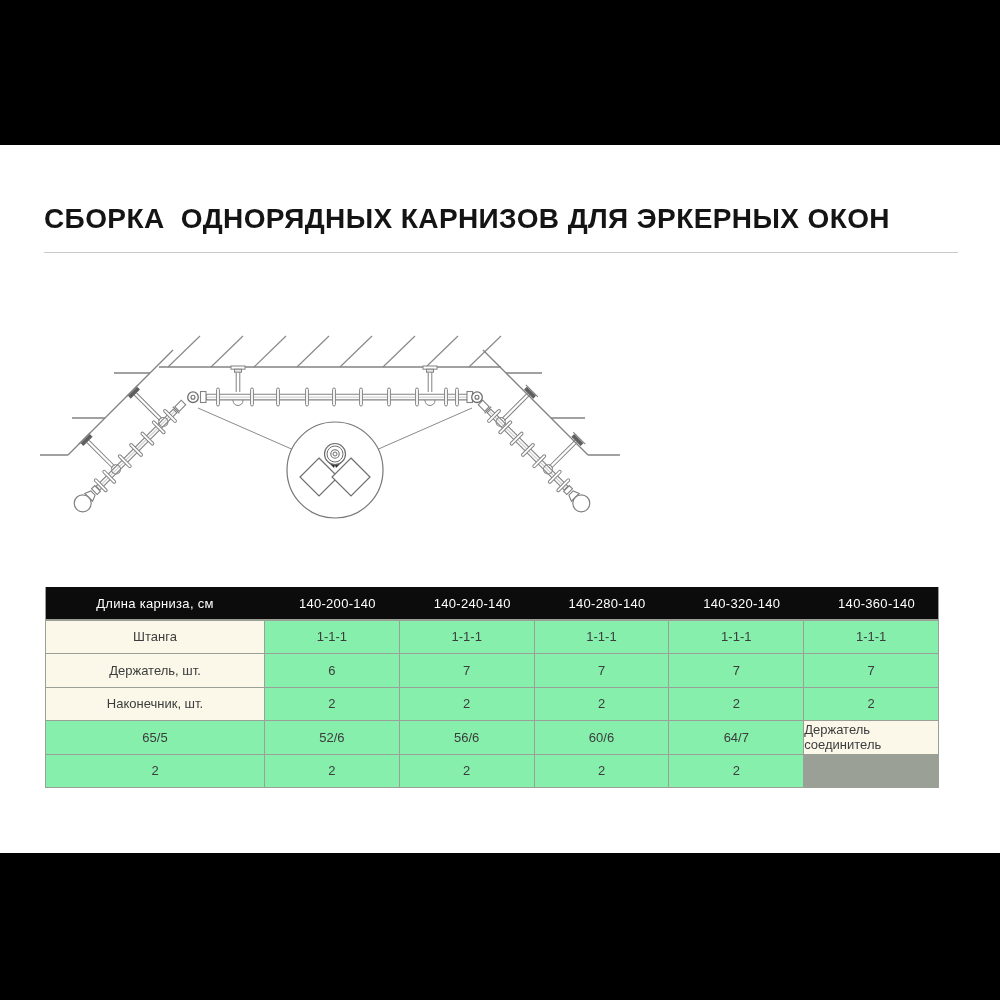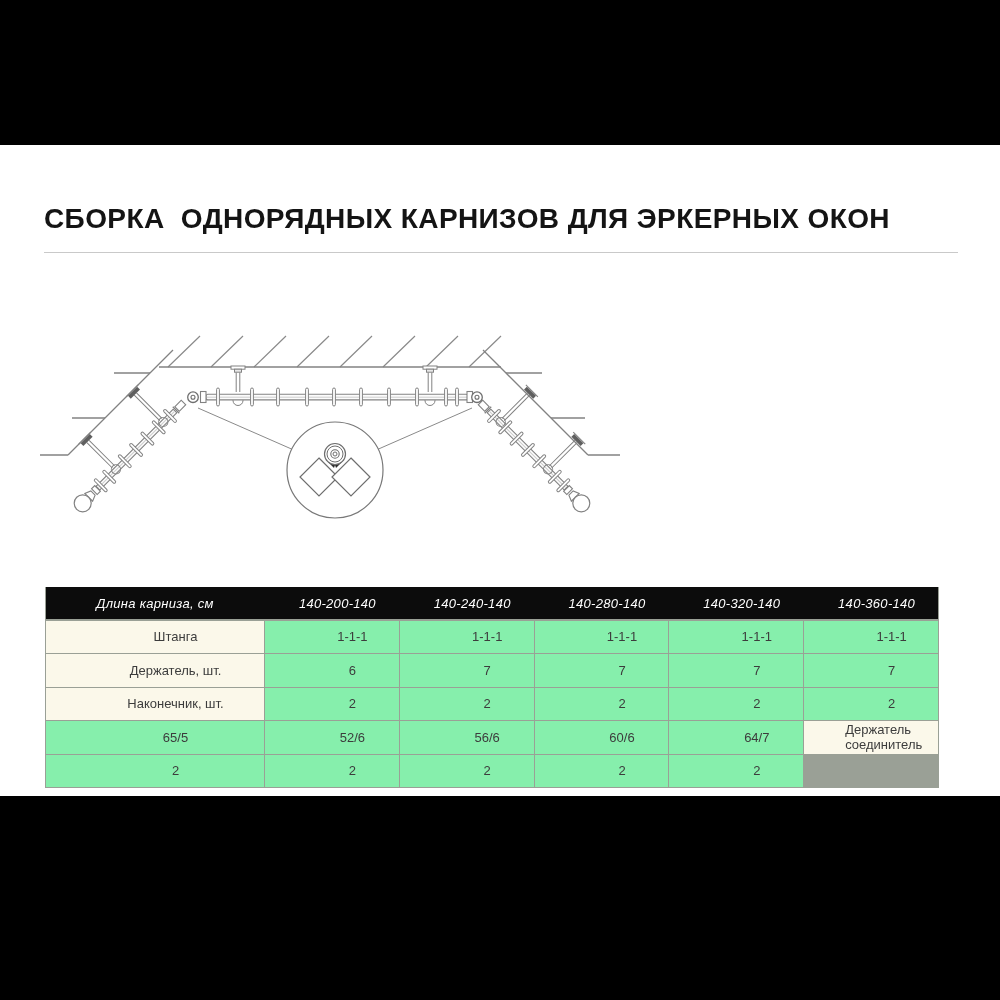--- a/index.html
+++ b/index.html
@@ -1,38 +1,38 @@
 <!DOCTYPE html>
 <html><head>
 <meta charset="utf-8">
 <style>
   html,body{margin:0;padding:0;background:#000;}
-  .stage{position:relative;width:1000px;height:796px;background:#ffffff;overflow:hidden;
+  .stage{position:relative;width:1000px;height:1000px;background:#ffffff;overflow:hidden;
          font-family:"Liberation Sans",sans-serif;}
   .letterbox{position:absolute;left:0;width:1000px;background:#000;}
   .letterbox.top{top:0;height:145px;}
   .letterbox.bottom{top:853px;height:147px;}
 
   .page-title{position:absolute;left:44px;top:202px;width:916px;
               font-size:28px;font-weight:bold;color:#141414;letter-spacing:.4px;
               white-space:pre;line-height:1.2;}
   .title-rule{position:absolute;left:44px;top:252px;width:914px;height:0;
               border-top:1px solid #c9c9c9;}
 
   .diagram{position:absolute;left:40px;top:330px;width:620px;height:210px;}
 
   .spec-table{position:absolute;left:45px;top:587px;width:892px;
               display:grid;grid-template-columns:218px repeat(5,1fr);
               grid-auto-rows:32.5px;gap:1px;background:#9aa096;
               border:1px solid #9aa096;border-top:none;}
   .thead{grid-column:1 / -1;display:grid;grid-template-columns:218px repeat(5,1fr);
-         gap:12px;background:#0c0c0c;height:32px;font-style:italic;}
+         gap:12px;background:#0c0c0c;height:32px;}
   .th{display:flex;align-items:center;justify-content:center;background:#0c0c0c;
       color:#ffffff;font-size:13px;letter-spacing:.3px;}
-  .cell{display:flex;align-items:center;justify-content:center;font-size:13px;color:#3c3c3c;padding-left:41px;}
+  .cell{display:flex;align-items:center;justify-content:center;font-size:13px;color:#3c3c3c;}
   .cell.label{background:#fbf8ea;}
   .cell.value{background:#86efac;}
 </style>
 </head>
 <body>
 
 <div class="stage">
   <div class="letterbox top"></div>
   <div class="letterbox bottom"></div>
 

